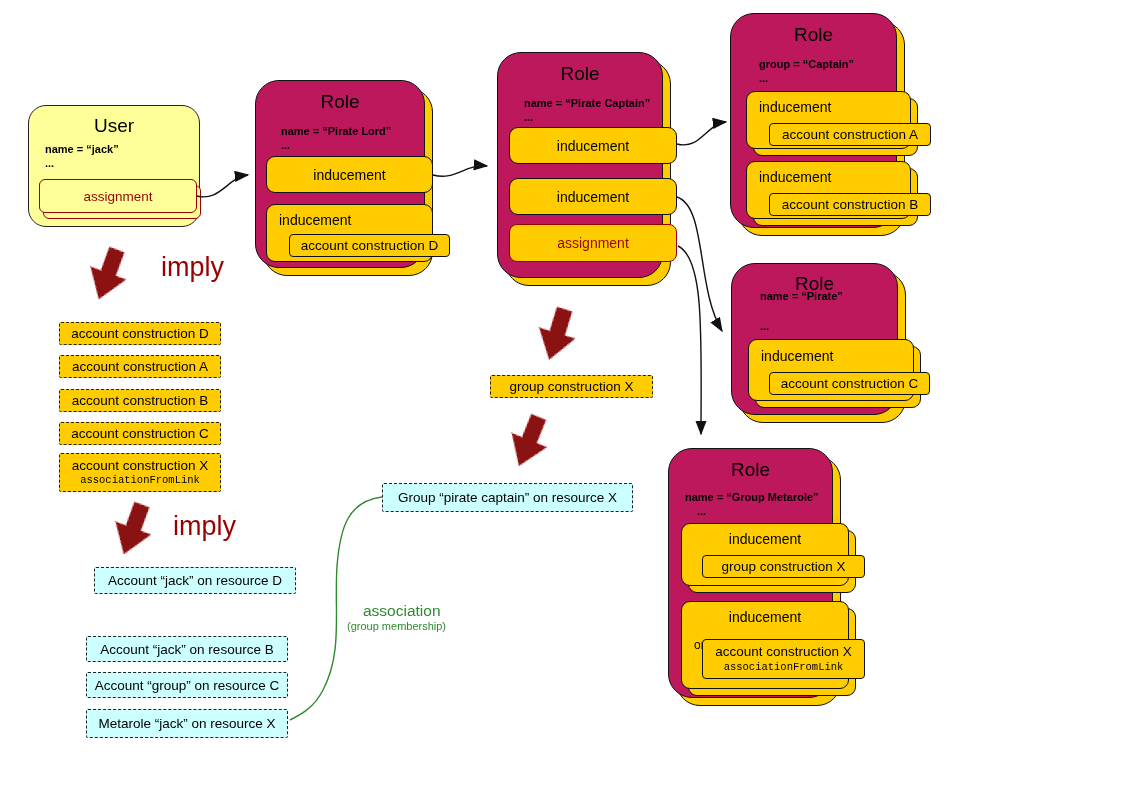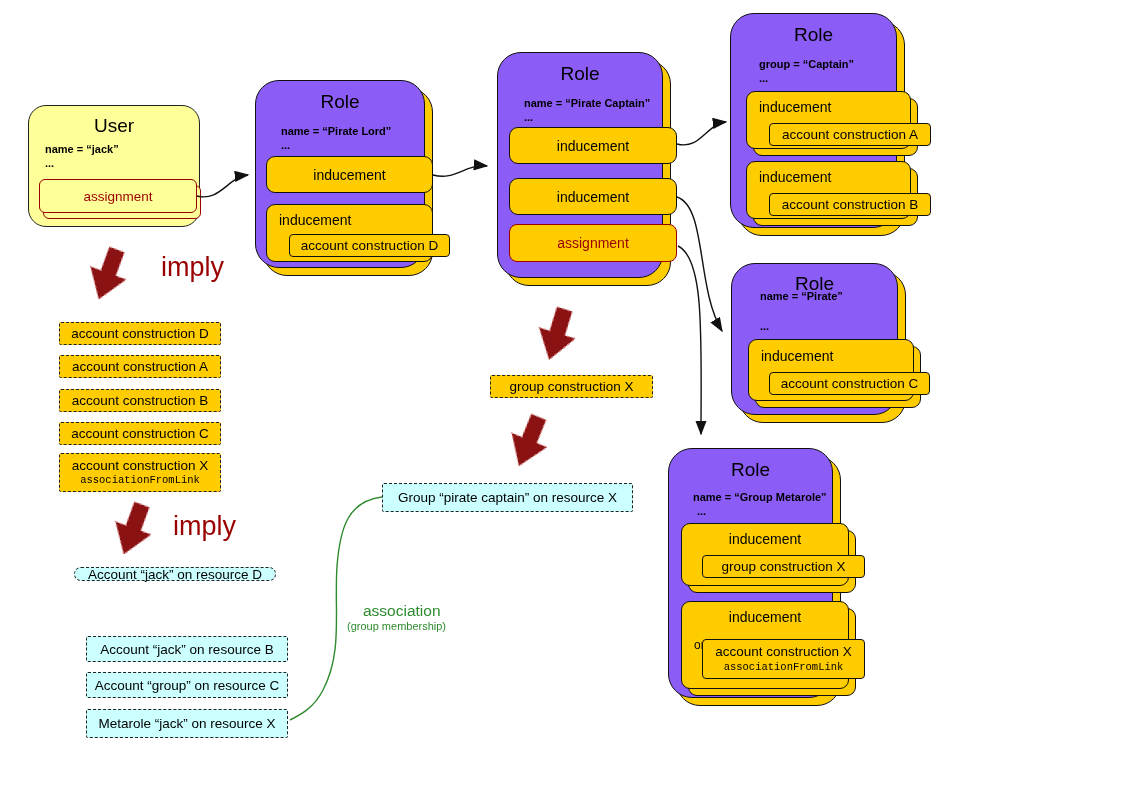--- a/index.html
+++ b/index.html
@@ -1,19 +1,19 @@
 <!DOCTYPE html>
 <html><head>
 <meta charset="utf-8">
 <style>
   html,body{margin:0;padding:0;background:#fff;}
   #canvas{position:relative;width:1123px;height:794px;background:#fff;overflow:hidden;
           font-family:"Liberation Sans",sans-serif;color:#000;}
   .abs{position:absolute;box-sizing:border-box;}
-  .card{position:absolute;box-sizing:border-box;background:#8b5cf6;border:1.5px solid #111;border-radius:24px;}
+  .card{position:absolute;box-sizing:border-box;background:#be185d;border:1.5px solid #111;border-radius:24px;}
   .ghost{position:absolute;box-sizing:border-box;background:#FFCC00;border:1.5px solid #111;border-radius:24px;}
   .ghost.sm{border-radius:9px;border-width:1.3px;}
   .usercard{background:#FFFF99;border:1.5px solid #222;border-radius:18px;}
   .title{position:absolute;width:100%;text-align:center;font-size:19px;}
   .name{position:absolute;font-size:11px;font-weight:bold;white-space:nowrap;}
   .dots{position:absolute;font-size:11px;font-weight:bold;}
   .ind{position:absolute;box-sizing:border-box;background:#FFCC00;border:1.3px solid #111;border-radius:9px;}
   .cons{position:absolute;box-sizing:border-box;background:#FFCC00;border:1.3px solid #111;border-radius:4px;}
   .ctr{display:flex;align-items:center;justify-content:center;text-align:center;}
   .col{display:flex;flex-direction:column;align-items:center;justify-content:center;text-align:center;line-height:1.25;}
@@ -90,21 +90,21 @@
     <div class="ghost sm" style="left:23px;top:82px;width:166px;height:62px;"></div>
     <div class="ind" style="left:16px;top:75px;width:166px;height:62px;">
       <div class="indlbl" style="left:12px;top:8px;">inducement</div>
       <div class="cons ctr boxtxt" style="left:20px;top:32px;width:161px;height:23px;">account construction C</div>
     </div>
   </div>
 
   <div class="ghost" style="left:676px;top:456px;width:165px;height:250px;"></div>
   <div class="card" style="left:668px;top:448px;width:165px;height:250px;">
     <div class="title" style="top:10px;">Role</div>
-    <div class="name" style="left:24px;top:42px;">name = “Group Metarole”</div>
+    <div class="name" style="left:16px;top:42px;">name = “Group Metarole”</div>
     <div class="dots" style="left:28px;top:56px;">...</div>
     <div class="ghost sm" style="left:19px;top:81px;width:168px;height:63px;"></div>
     <div class="ind" style="left:12px;top:74px;width:168px;height:63px;">
       <div class="indlbl" style="left:0;top:7px;width:100%;text-align:center;">inducement</div>
       <div class="cons ctr boxtxt" style="left:20px;top:31px;width:163px;height:23px;">group construction X</div>
     </div>
     <div class="ghost sm" style="left:19px;top:159px;width:168px;height:88px;"></div>
     <div class="ind" style="left:12px;top:152px;width:168px;height:88px;">
       <div class="indlbl" style="left:0;top:7px;width:100%;text-align:center;">inducement</div>
       <div class="abs" style="left:12px;top:36px;font-size:12px;">order = 2</div>
@@ -120,21 +120,21 @@
 
   <div class="dashbox orange ctr boxtxt" style="left:59px;top:322px;width:162px;height:23px;">account construction D</div>
   <div class="dashbox orange ctr boxtxt" style="left:59px;top:355px;width:162px;height:23px;">account construction A</div>
   <div class="dashbox orange ctr boxtxt" style="left:59px;top:389px;width:162px;height:23px;">account construction B</div>
   <div class="dashbox orange ctr boxtxt" style="left:59px;top:422px;width:162px;height:23px;">account construction C</div>
   <div class="dashbox orange col" style="left:59px;top:453px;width:162px;height:39px;">
     <span class="boxtxt">account construction X</span>
     <span class="sub">associationFromLink</span>
   </div>
 
-  <div class="dashbox cyan ctr boxtxt" style="left:74px;top:567px;width:202px;height:14px;border-radius:10px;">Account “jack” on resource D</div>
+  <div class="dashbox cyan ctr boxtxt" style="left:94px;top:567px;width:202px;height:27px;">Account “jack” on resource D</div>
   <div class="dashbox cyan ctr boxtxt" style="left:86px;top:636px;width:202px;height:26px;">Account “jack” on resource B</div>
   <div class="dashbox cyan ctr boxtxt" style="left:86px;top:672px;width:202px;height:26px;">Account “group” on resource C</div>
   <div class="dashbox cyan ctr boxtxt" style="left:86px;top:709px;width:202px;height:29px;">Metarole “jack” on resource X</div>
 
   <div class="dashbox orange ctr boxtxt" style="left:490px;top:375px;width:163px;height:23px;">group construction X</div>
   <div class="dashbox cyan ctr boxtxt" style="left:382px;top:483px;width:251px;height:29px;">Group “pirate captain” on resource X</div>
 
   <div class="green" style="left:363px;top:602px;font-size:15.5px;">association</div>
   <div class="green" style="left:347px;top:620px;font-size:11px;">(group membership)</div>
 

